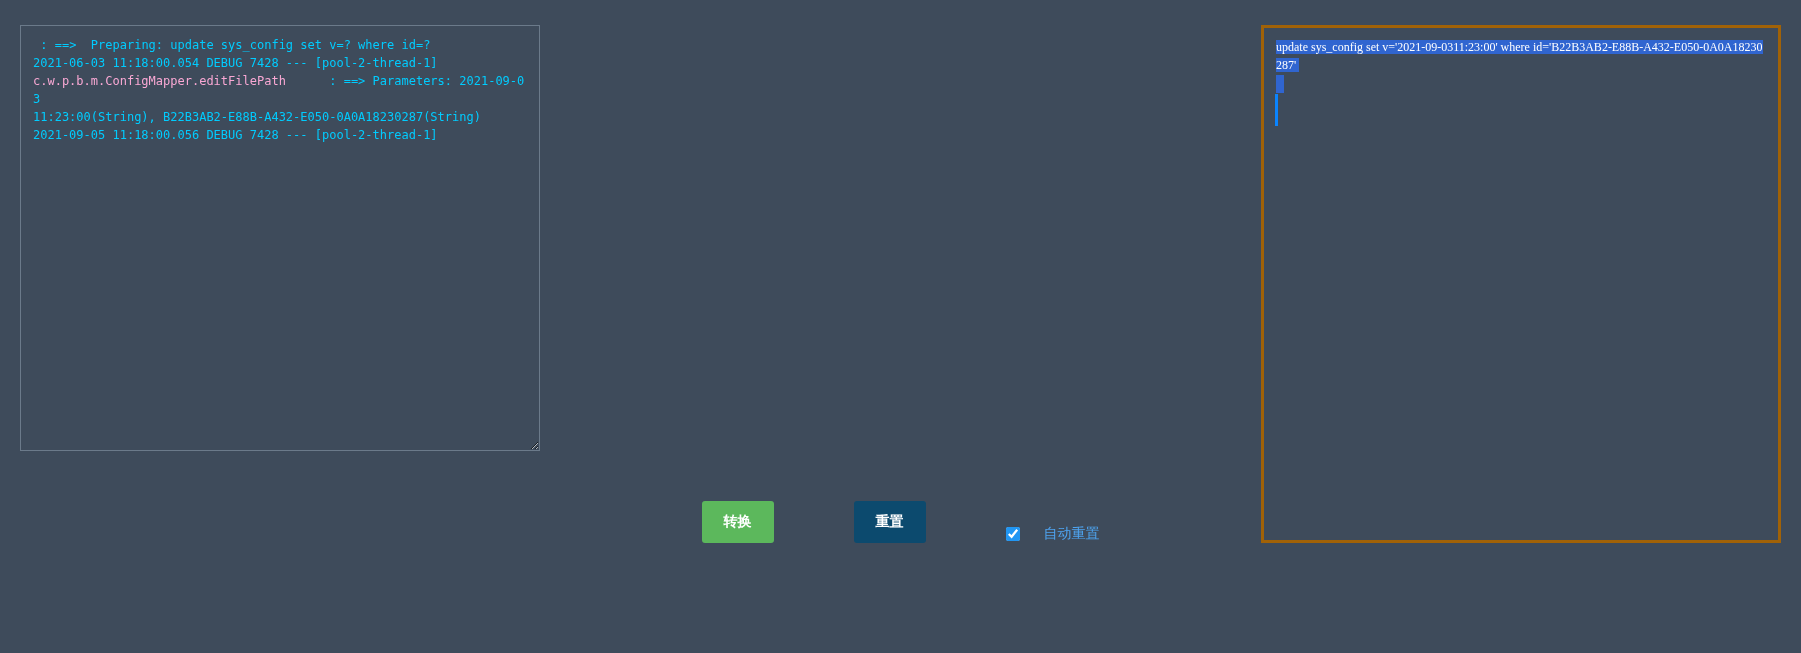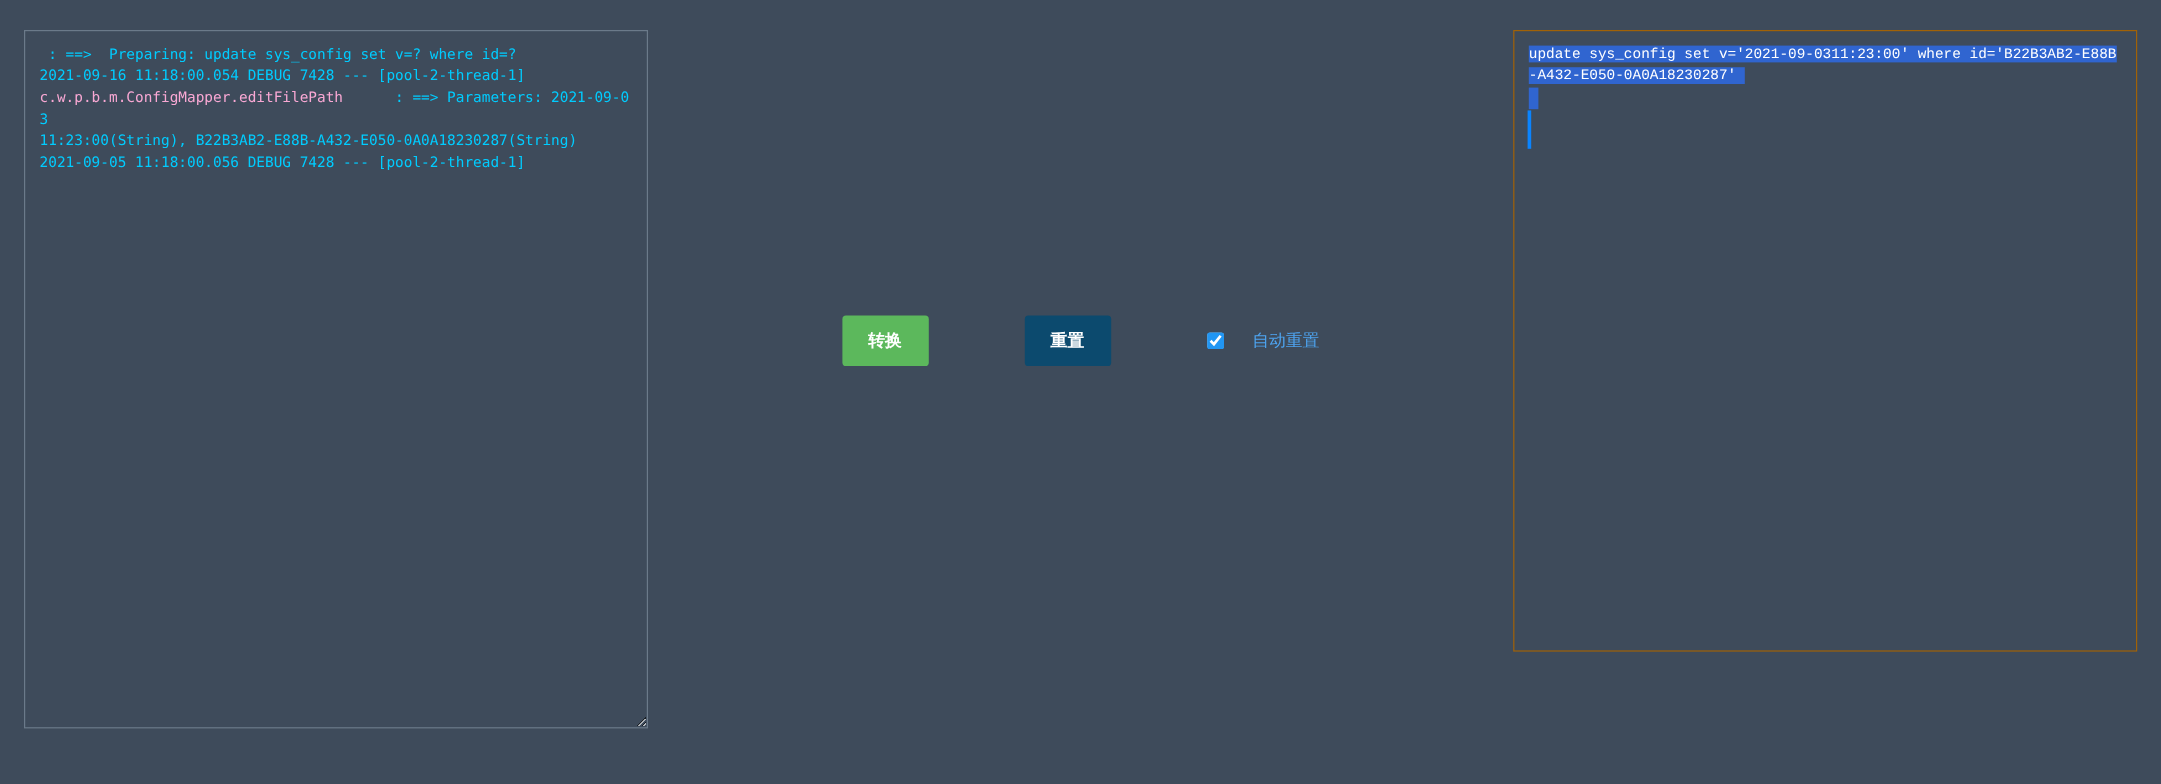--- a/index.html
+++ b/index.html
@@ -12,21 +12,21 @@
       font-family: "SimSun", "NSimSun", monospace;
       width: 1801px;
       height: 653px;
       overflow: hidden;
       display: flex;
       align-items: flex-start;
       padding: 25px 20px;
     }
     .left-panel {
       width: 520px;
-      height: 582px;
+      height: 426px;
       border: 1px solid #6b7a8a;
       padding: 10px 12px;
       font-size: 12px;
       line-height: 18px;
       font-family: "SimSun", "NSimSun", monospace;
       overflow: auto;
       resize: both;
     }
     .left-panel .log-line {
       white-space: pre-wrap;
@@ -34,21 +34,21 @@
     }
     .log-cyan {
       color: #00ccff;
     }
     .log-orange {
       color: #f9a8d4;
     }
     .center-panel {
       flex: 1;
       display: flex;
-      align-items: center;
+      align-items: flex-end;
       justify-content: center;
       gap: 80px;
       height: 518px;
     }
     .btn {
       padding: 12px 22px;
       border: none;
       border-radius: 3px;
       font-size: 14px;
       cursor: pointer;
@@ -74,25 +74,25 @@
     }
     .checkbox-wrap input[type="checkbox"] {
       width: 14px;
       height: 14px;
       accent-color: #2196f3;
       cursor: pointer;
     }
     .right-panel {
       width: 520px;
       height: 518px;
-      border: 1px solid #a16207;
+      border: 3px solid #a16207;
       padding: 10px 12px;
       font-size: 12px;
       line-height: 18px;
-      font-family: Liberation Mono, monospace;
+      font-family: Liberation Serif, serif;
       overflow: auto;
       position: relative;
     }
     .right-panel .output-text {
       background-color: #3065d0;
       color: #fff;
       white-space: pre-wrap;
       word-break: break-all;
       display: inline;
     }
@@ -110,21 +110,21 @@
       width: 3px;
       height: 32px;
       background-color: #0a84ff;
     }
   </style>
 </head>
 <body>
 
 <div class="left-panel">
     <div class="log-line log-cyan"> : ==&gt;  Preparing: update sys_config set v=? where id=?</div>
-    <div class="log-line log-cyan">2021-09-16 11:18:00.054 DEBUG 7428 --- [pool-2-thread-1]</div>
+    <div class="log-line log-cyan">2021-06-03 11:18:00.054 DEBUG 7428 --- [pool-2-thread-1]</div>
     <div class="log-line"><span class="log-orange">c.w.p.b.m.ConfigMapper.editFilePath     </span><span class="log-cyan"> : ==&gt; Parameters: 2021-09-03</span></div>
     <div class="log-line log-cyan">11:23:00(String), B22B3AB2-E88B-A432-E050-0A0A18230287(String)</div>
     <div class="log-line log-cyan">2021-09-05 11:18:00.056 DEBUG 7428 --- [pool-2-thread-1]</div>
   </div>
 
 <div class="center-panel">
   <button class="btn btn-convert">转换</button>
   <button class="btn btn-reset">重置</button>
   <label class="checkbox-wrap">
     <input type="checkbox" checked="" style="">

